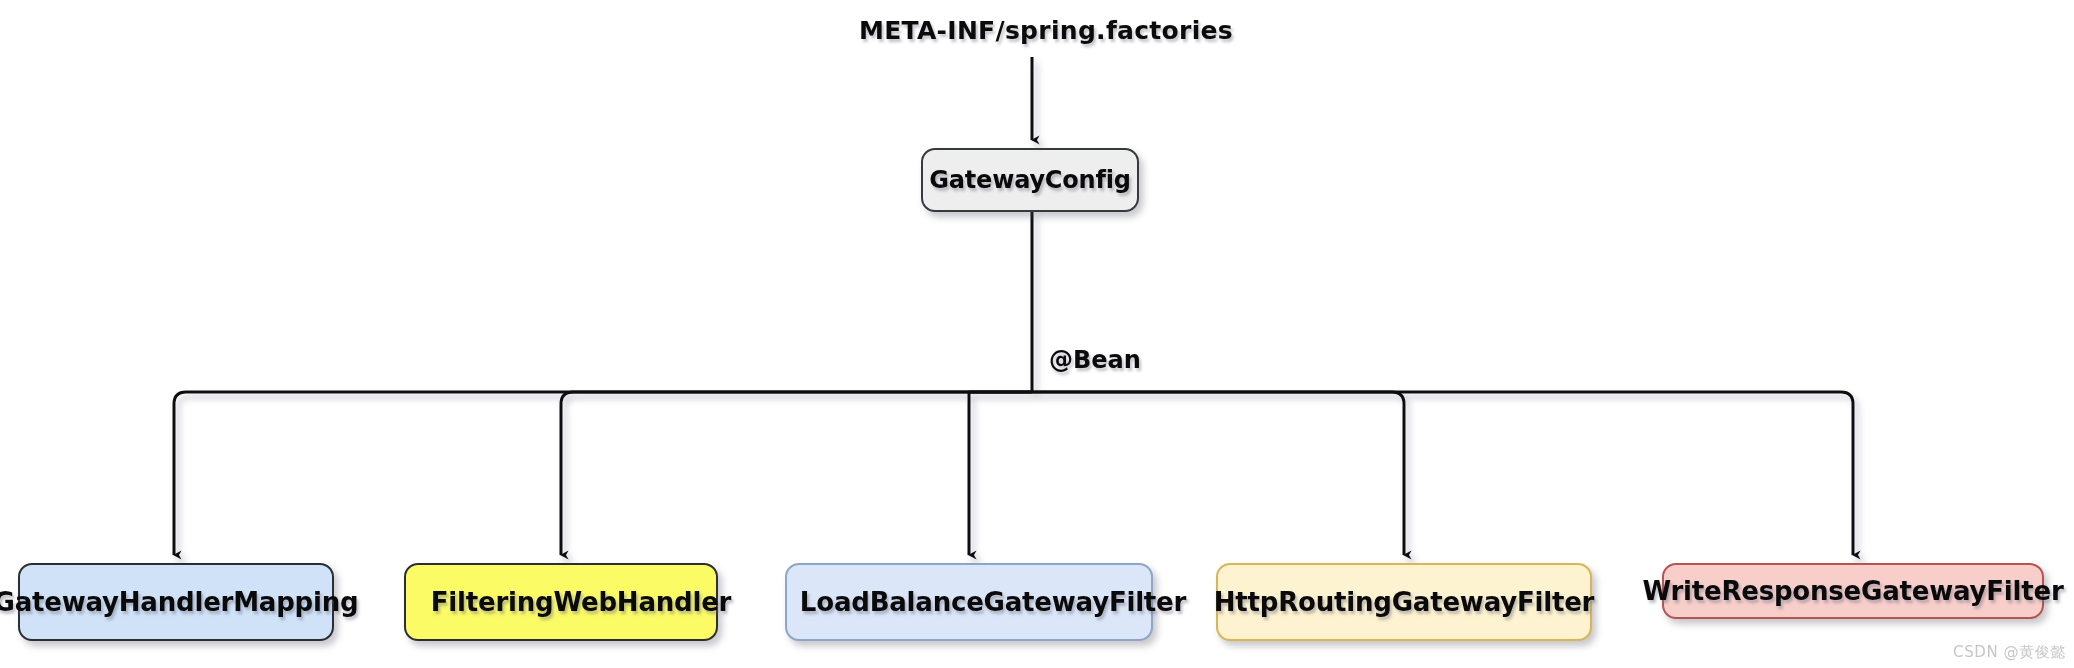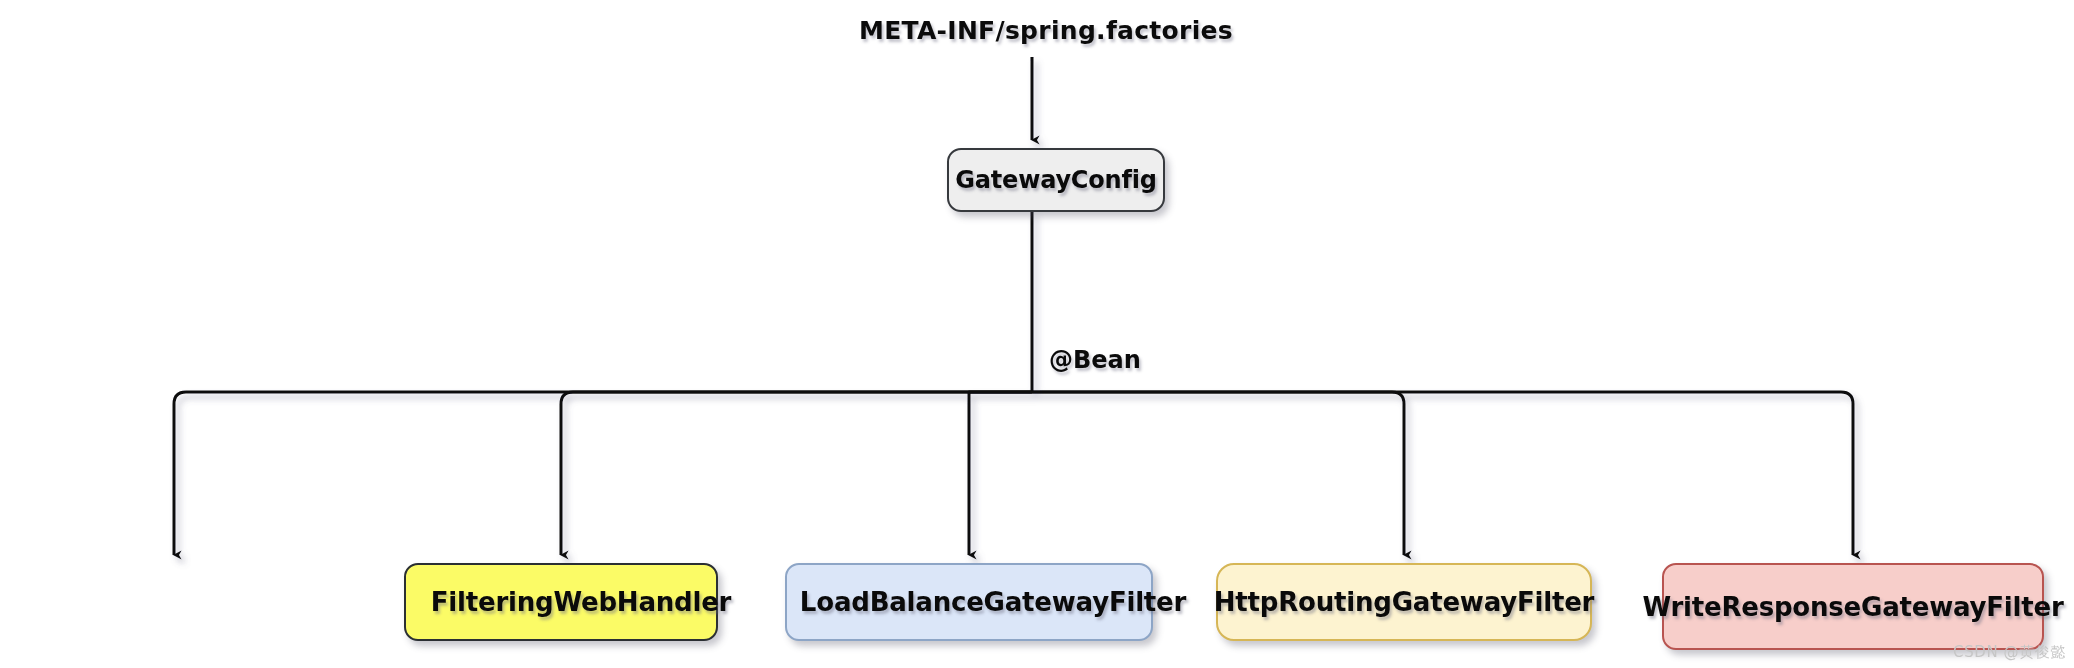--- a/index.html
+++ b/index.html
@@ -86,21 +86,21 @@
   }
 
   #node-box-0 { left: 18px;   top: 563px; width: 316px; height: 78px; font-size: 26px;
                 background: #cfe2f7; border-color: #2b2f33; }
   #node-box-1 { left: 404px;  top: 563px; width: 314px; height: 78px; font-size: 26px;
                 background: #fbfb66; border-color: #2b2f33; padding-left: 40px; }
   #node-box-2 { left: 785px;  top: 563px; width: 368px; height: 78px; font-size: 26px;
                 background: #dbe6f8; border-color: #8da5c6; }
   #node-box-3 { left: 1216px; top: 563px; width: 376px; height: 78px; font-size: 26px;
                 background: #fdf3d0; border-color: #d6b656; }
-  #node-box-4 { left: 1662px; top: 563px; width: 382px; height: 87px; font-size: 26px;
+  #node-box-4 { left: 1662px; top: 563px; width: 382px; height: 56px; font-size: 26px;
                 background: #f7ceca; border-color: #b85450; }
 
   .node-text {
     text-shadow: 2px 3px 3px rgba(110, 110, 130, 0.45);
     padding: 0 10px;
   }
 
   #watermark {
     position: absolute;
     right: 8px;
@@ -143,34 +143,37 @@
       <path d="M 1032 392 L 1392 392 Q 1404 392 1404 404 L 1404 555" marker-end="url(#arrowHead)"></path>
 
       <path d="M 1032 392 L 1841 392 Q 1853 392 1853 404 L 1853 555" marker-end="url(#arrowHead)"></path>
     </g>
   </svg>
 
   <div class="free-label" id="title-label">META-INF/spring.factories</div>
 
   <div class="free-label" id="bean-label">@Bean</div>
 
-  <div class="node" id="node-gateway-config" style="background: rgb(238, 238, 238); border-color: rgb(54, 57, 61); margin-left: 26px;">
+  <div class="node" id="node-gateway-config" style="background: rgb(238, 238, 238); border-color: rgb(54, 57, 61);">
     <span class="node-text">GatewayConfig</span>
   </div>
 
+  <div class="node" id="node-box-0" style="background: rgb(207, 226, 247); border-color: rgb(43, 47, 51);">
+    <span class="node-text">GatewayHandlerMapping</span>
+  </div>
 
   <div class="node" id="node-box-1" style="background: rgb(251, 251, 102); border-color: rgb(43, 47, 51);">
     <span class="node-text">FilteringWebHandler</span>
   </div>
 
   <div class="node" id="node-box-2" style="background: rgb(219, 230, 248); border-color: rgb(141, 165, 198); padding-left: 48px;">
     <span class="node-text">LoadBalanceGatewayFilter</span>
   </div>
 
-  <div class="node" id="node-box-3" style="background: rgb(253, 243, 208); border-color: rgb(214, 182, 86); border-radius: 18px;">
+  <div class="node" id="node-box-3" style="background: rgb(253, 243, 208); border-color: rgb(214, 182, 86);">
     <span class="node-text">HttpRoutingGatewayFilter</span>
   </div>
 
   <div class="node" id="node-box-4" style="background: rgb(247, 206, 202); border-color: rgb(184, 84, 80);">
     <span class="node-text">WriteResponseGatewayFilter</span>
   </div>
 
   <div id="watermark">CSDN @黄俊懿</div>
 
 </div>

